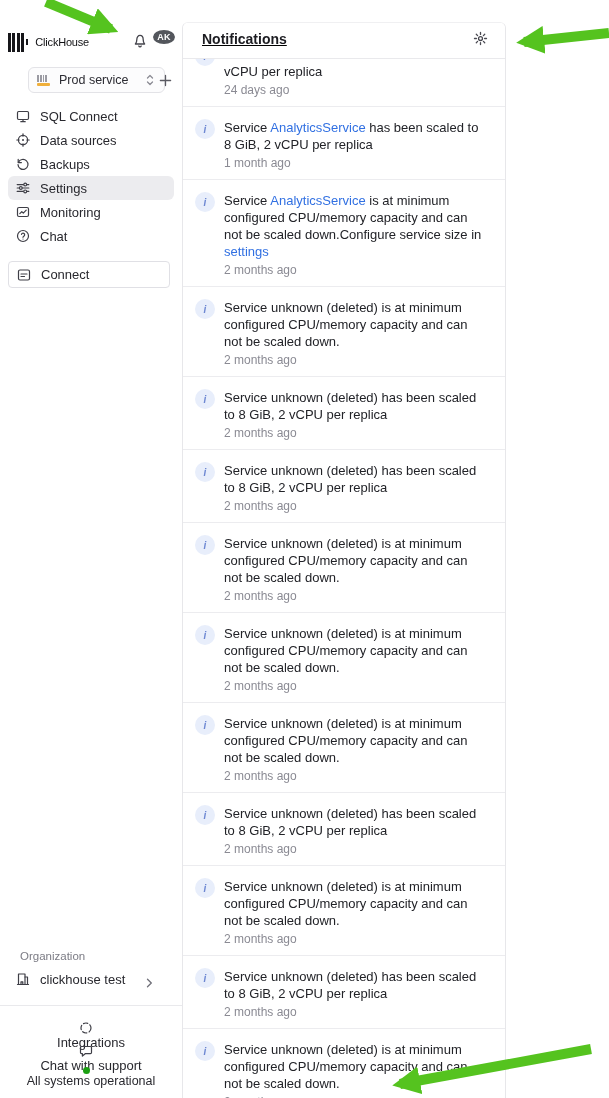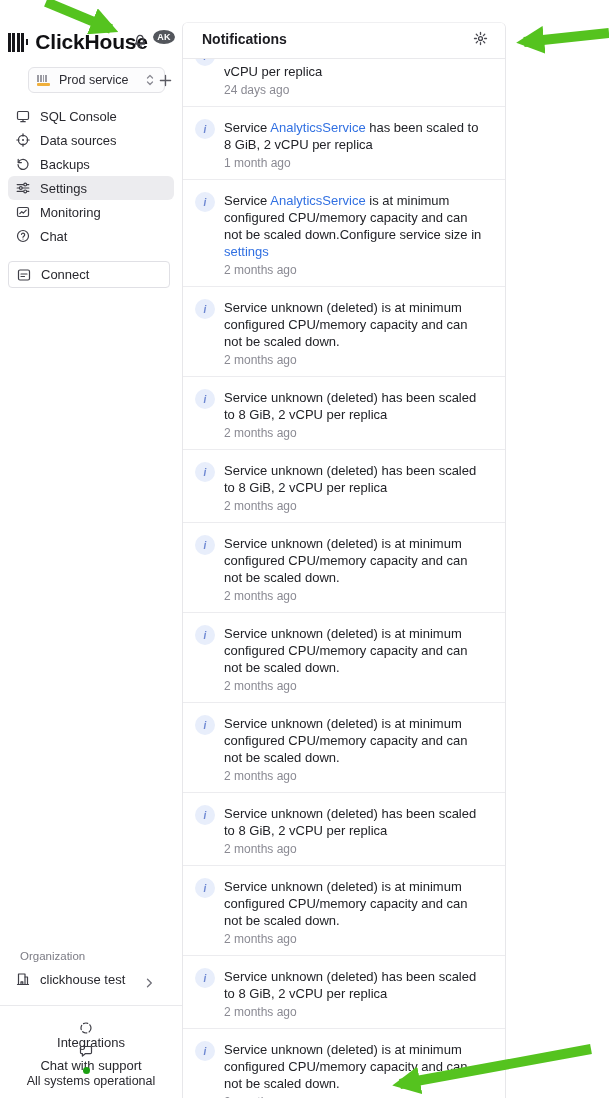--- a/index.html
+++ b/index.html
@@ -7,21 +7,21 @@
   body { font-family:"Liberation Sans", sans-serif; }
   .app { position:relative; width:609px; height:1098px; background:#fff; overflow:hidden; }
 
   
   .sidebar { position:absolute; left:0; top:0; width:182px; height:100%; background:#fff; }
 
   .brand-row { position:absolute; left:8px; top:30px; height:24px; display:flex; align-items:center; }
   .logo { display:flex; align-items:center; gap:1.6px; height:19px; margin-right:7px; }
   .logo .bar { width:2.8px; height:19px; background:#16161a; }
   .logo .bar.short { height:6.5px; align-self:center; }
-  .brand-name { font-size:21px; font-weight:700; color:#101013; letter-spacing:-0.2px; }
+  .brand-name { font-size:11px; font-weight:400; color:#101013; letter-spacing:-0.2px; }
 
   .bell-btn { position:absolute; left:132px; top:33px; width:18px; height:18px; color:#44444c; cursor:pointer; }
   .bell-btn svg { width:16px; height:16px; }
   .avatar { position:absolute; left:153px; top:30px; width:22px; height:14px; border-radius:50%;
             background:#53565c; color:#fff; font-size:9px; font-weight:700; letter-spacing:.3px;
             display:flex; align-items:center; justify-content:center; }
 
   .service-select { position:absolute; left:8px; top:67px; width:137px; height:26px;
                     border:1px solid #e3e3e7; border-radius:6px; background:#fcfcfd;
                     display:flex; align-items:center; padding:0 8px; cursor:pointer;margin-left:20px; }
@@ -62,21 +62,21 @@
   .side-foot .menu-item { height:23px;flex-direction:column; }
   .status-row { display:flex; align-items:center; height:23px; padding:0 8px;flex-direction:column; }
   .status-dot { width:7px; height:7px; border-radius:50%; margin:0 13px 0 3px; }
   .status-label { font-size:12.5px; color:#28282e; }
 
   
   .panel { position:absolute; left:182px; top:22px; width:324px; height:1076px; background:#fff;
            border-left:1px solid #e7e7ea; border-right:1px solid #e7e7ea; border-top:1px solid #f0f0f2;
            border-radius:6px 6px 0 0; overflow:hidden; display:flex; flex-direction:column; }
   .panel-header { position:relative; z-index:3; background:#fff; height:36px; flex:0 0 auto;
-                  border-bottom:1px solid #e9e9ec; display:flex; align-items:center; padding:0 16px 4px 19px; }
+                  border-bottom:1px solid #e9e9ec; display:flex; align-items:center; padding:0 16px 4px 19px;text-decoration:underline; }
   .panel-title { font-size:14px; font-weight:700; color:#1c1c21; flex:1; }
   .gear-btn { width:16px; height:16px; color:#4a4a52; cursor:pointer; }
   .gear-btn svg { width:15px; height:15px; display:block; }
 
   .notif-list { position:relative; z-index:1; flex:0 0 auto; }
   .notif-row { position:relative; border-bottom:1px solid #ececef; padding:12px 16px 8px 41px; cursor:pointer; }
   .notif-row.clipped { margin-top:-25px; }
   .notif-icon { position:absolute; left:12px; top:12px; width:20px; height:20px; border-radius:50%;
                 background:#e8eefb; color:#6d87d2; font-size:10px; font-weight:700; font-style:italic;
                 display:flex; align-items:center; justify-content:center; }
@@ -139,21 +139,21 @@
     </div>
 
     <div class="menu" id="sidebar-menu">
         <div class="menu-item">
           <span class="mi-icon">
             <svg viewBox="0 0 14 14" fill="none" stroke="currentColor" stroke-width="1.2" stroke-linecap="round" stroke-linejoin="round">
               <rect x="1.5" y="2.5" width="11" height="8" rx="1.2"></rect>
               <path d="M7 10.5v2M4.8 12.7h4.4"></path>
             </svg>
           </span>
-          <span class="mi-label">SQL Console</span>
+          <span class="mi-label">SQL Connect</span>
         </div>
         <div class="menu-item">
           <span class="mi-icon">
             <svg viewBox="0 0 14 14" fill="none" stroke="currentColor" stroke-width="1.2" stroke-linecap="round">
               <circle cx="7" cy="7" r="4.6"></circle>
               <path d="M7 .8v2.4M7 10.8v2.4M.8 7h2.4M10.8 7h2.4"></path>
               <circle cx="7" cy="7" r="1" fill="currentColor" stroke="none"></circle>
             </svg>
           </span>
           <span class="mi-label">Data sources</span>

